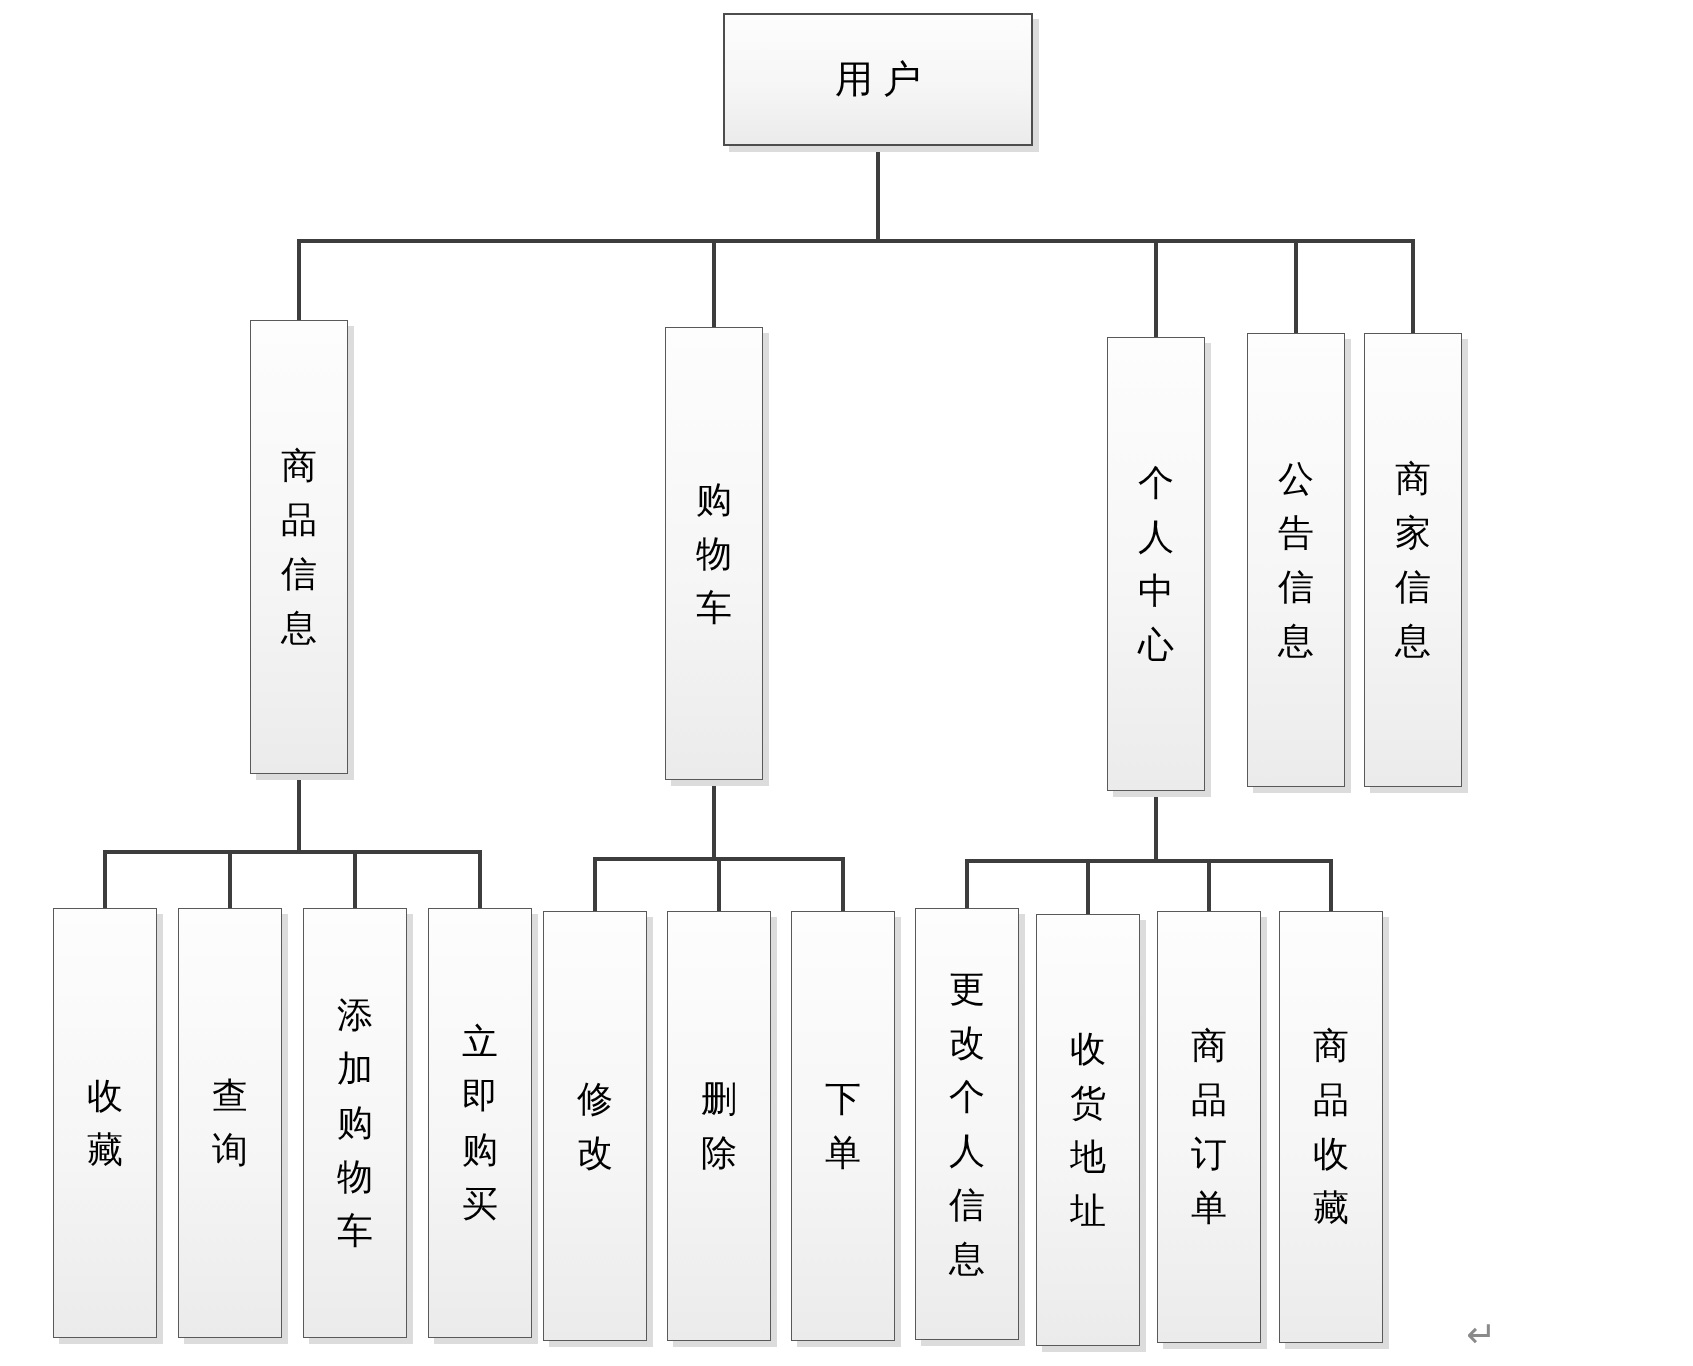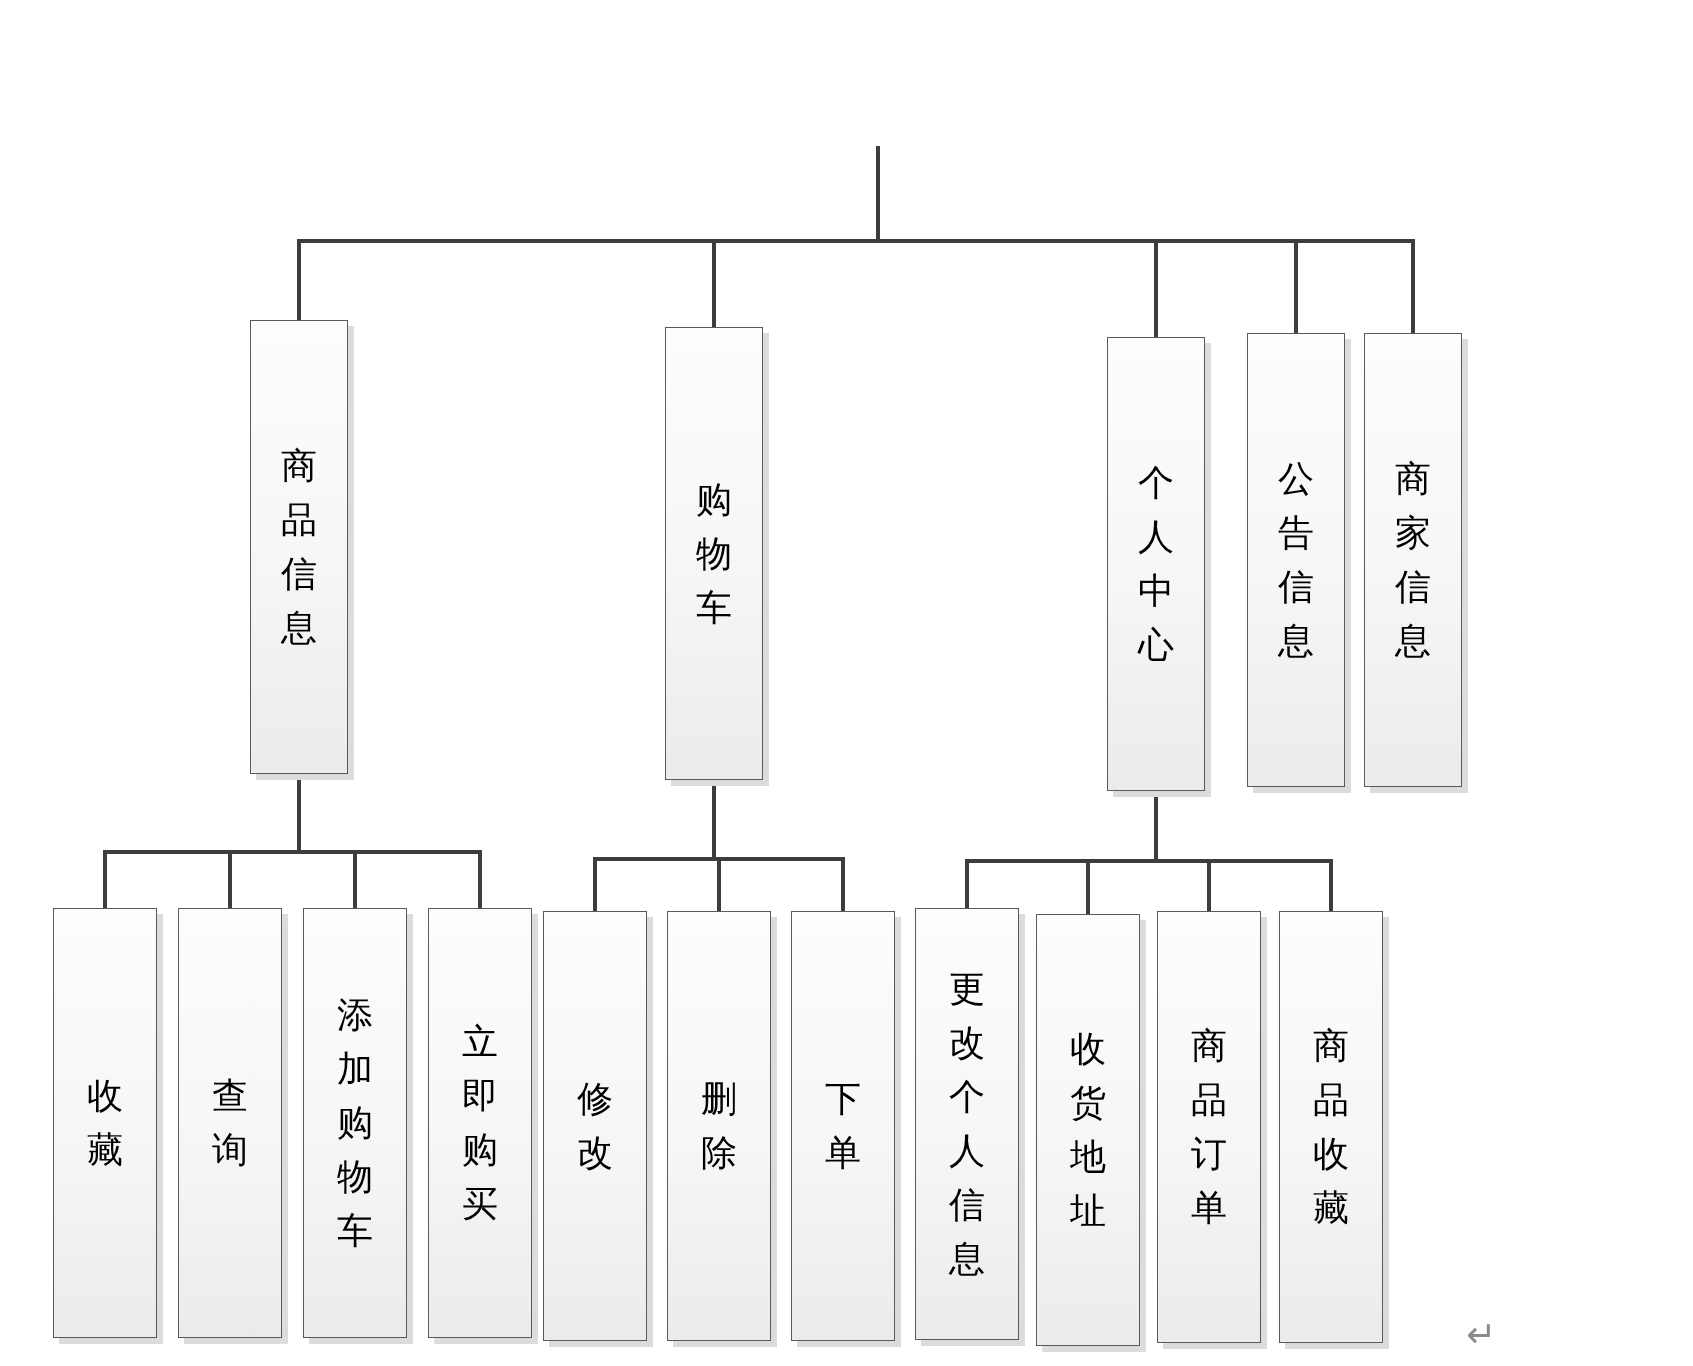--- a/index.html
+++ b/index.html
@@ -78,20 +78,23 @@
   <div class="ln v" style="left:717px; top:859px; height:57px;"></div>
   <div class="ln v" style="left:841px; top:859px; height:57px;"></div>
 
   <div class="ln v" style="left:1154px; top:791px; height:72px;"></div>
   <div class="ln h" style="left:965px; top:859px; width:368px;"></div>
   <div class="ln v" style="left:965px; top:861px; height:55px;"></div>
   <div class="ln v" style="left:1086px; top:861px; height:55px;"></div>
   <div class="ln v" style="left:1207px; top:861px; height:55px;"></div>
   <div class="ln v" style="left:1329px; top:861px; height:55px;"></div>
 
+  <div class="node root" style="left:723px; top:13px; width:310px; height:133px;">
+    <span class="label-h">用户</span>
+  </div>
 
   <div class="node" style="left:250px; top:320px; width:98px; height:454px;">
     <span class="label-v">商
 品
 信
 息</span>
   </div>
   <div class="node" style="left:665px; top:327px; width:98px; height:453px;">
     <span class="label-v">购
 物

